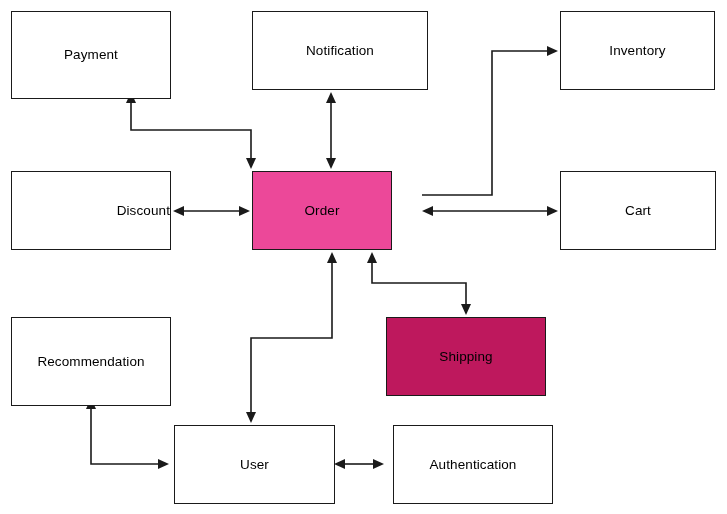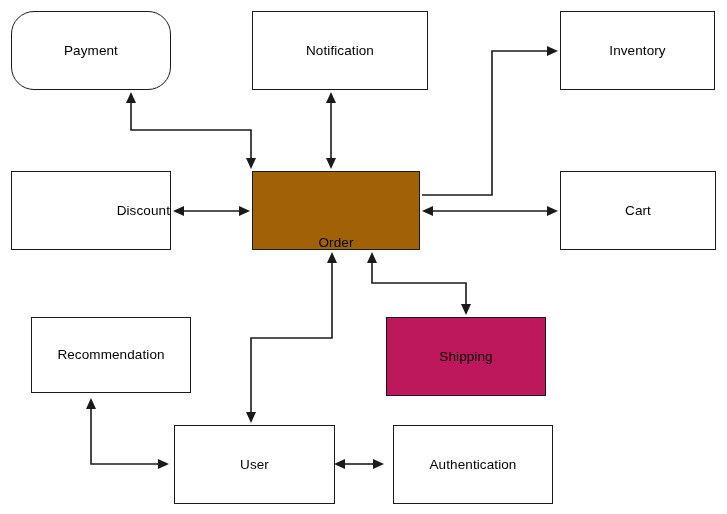--- a/index.html
+++ b/index.html
@@ -88,39 +88,39 @@
         <polygon points="169,464 158,469 158,459" fill="#1a1a1a"></polygon>
         <polygon points="91,398 96,409 86,409" fill="#1a1a1a"></polygon>
       </g>
       <g>
         <polyline points="344,464 374,464" fill="none" stroke="#1a1a1a" stroke-width="1.6" stroke-linejoin="miter"></polyline>
         <polygon points="384,464 373,469 373,459" fill="#1a1a1a"></polygon>
         <polygon points="334,464 345,459 345,469" fill="#1a1a1a"></polygon>
       </g>
     </svg>
   <div id="node-layer">
-      <div class="node" style="left: 11px; top: 11px; width: 160px; height: 79px; background: rgb(255, 255, 255); border-color: rgb(26, 26, 26); border-radius: 23px;">
+      <div class="node" style="left: 11px; top: 11px; width: 160px; height: 88px; background: rgb(255, 255, 255); border-color: rgb(26, 26, 26);">
         <span class="node-label" style="color: rgb(0, 0, 0);">Payment</span>
       </div>
       <div class="node" style="left: 252px; top: 11px; width: 176px; height: 79px; background: rgb(255, 255, 255); border-color: rgb(26, 26, 26);">
         <span class="node-label" style="color: rgb(0, 0, 0);">Notification</span>
       </div>
       <div class="node" style="left: 560px; top: 11px; width: 155px; height: 79px; background: rgb(255, 255, 255); border-color: rgb(26, 26, 26);">
         <span class="node-label" style="color: rgb(0, 0, 0);">Inventory</span>
       </div>
       <div class="node" style="left: 11px; top: 171px; width: 160px; height: 79px; background: rgb(255, 255, 255); border-color: rgb(26, 26, 26); justify-content: flex-end;">
         <span class="node-label" style="color: rgb(0, 0, 0);">Discount</span>
       </div>
-      <div class="node" style="left: 252px; top: 171px; width: 168px; height: 79px; background: #a16207; border-color: rgb(26, 26, 26); align-items: flex-end;">
+      <div class="node" style="left: 252px; top: 171px; width: 140px; height: 79px; background: #ec4899; border-color: rgb(26, 26, 26);">
         <span class="node-label" style="color: rgb(0, 0, 0);">Order</span>
       </div>
       <div class="node" style="left: 560px; top: 171px; width: 156px; height: 79px; background: rgb(255, 255, 255); border-color: rgb(26, 26, 26);">
         <span class="node-label" style="color: rgb(0, 0, 0);">Cart</span>
       </div>
-      <div class="node" style="left: 11px; top: 317px; width: 160px; height: 76px; background: rgb(255, 255, 255); border-color: rgb(26, 26, 26); margin-left: 20px;">
+      <div class="node" style="left: 11px; top: 317px; width: 160px; height: 89px; background: rgb(255, 255, 255); border-color: rgb(26, 26, 26);">
         <span class="node-label" style="color: rgb(0, 0, 0);">Recommendation</span>
       </div>
       <div class="node" style="left: 386px; top: 317px; width: 160px; height: 79px; background: #be185d; border-color: rgb(26, 26, 26);">
         <span class="node-label" style="color: rgb(0, 0, 0);">Shipping</span>
       </div>
       <div class="node" style="left: 174px; top: 425px; width: 161px; height: 79px; background: rgb(255, 255, 255); border-color: rgb(26, 26, 26);">
         <span class="node-label" style="color: rgb(0, 0, 0);">User</span>
       </div>
       <div class="node" style="left: 393px; top: 425px; width: 160px; height: 79px; background: rgb(255, 255, 255); border-color: rgb(26, 26, 26);">
         <span class="node-label" style="color: rgb(0, 0, 0);">Authentication</span>

